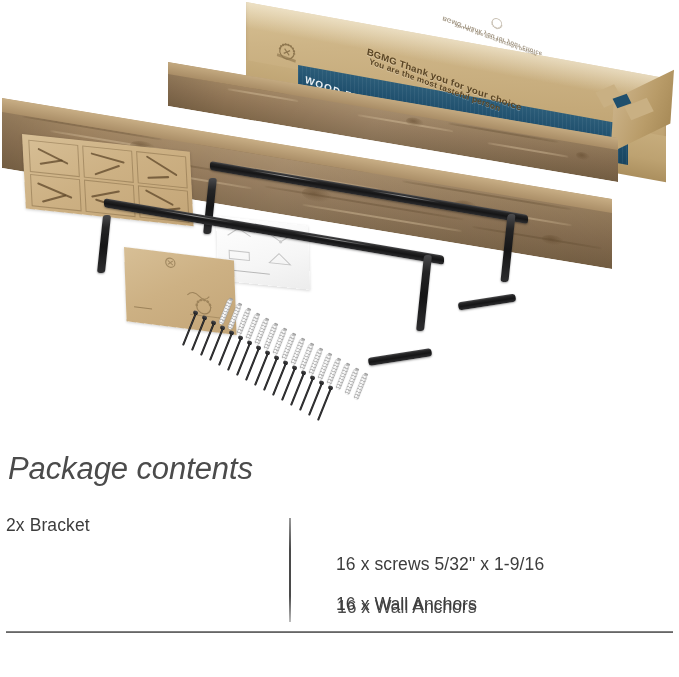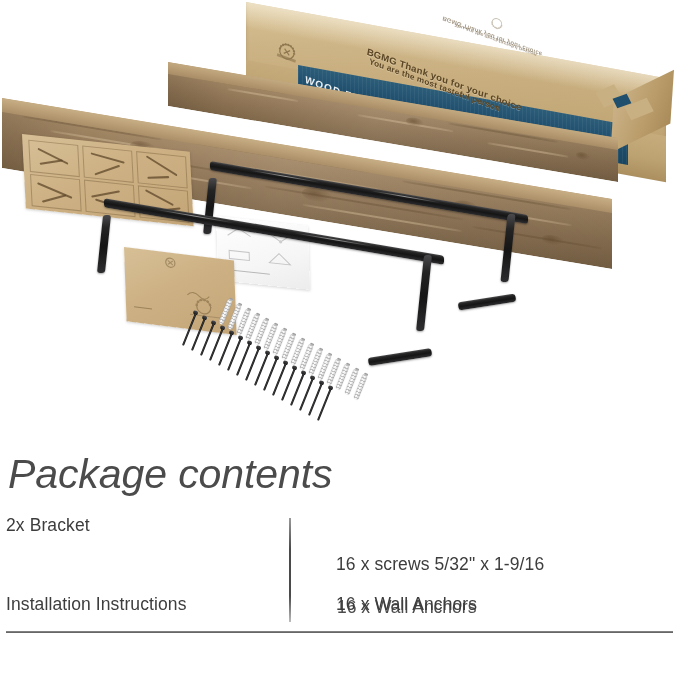--- a/index.html
+++ b/index.html
@@ -118,21 +118,21 @@
     box-shadow:0 1px 3px rgba(0,0,0,.16);
   }
   .sk{position:absolute;opacity:.45;}
   .diagram-line{position:absolute;background:rgba(90,66,38,.72);border-radius:1px;}
   .diagram-box{position:absolute;border:.6px solid rgba(120,96,60,.45);}
 
   
   #panel{position:absolute;left:0;top:440px;width:679px;height:237px;background:#fff;}
   #heading{
     position:absolute;left:8px;top:11px;
-    font-size:41px;font-style:italic;font-weight:300;color:#4b4b4b;
+    font-size:31px;font-style:italic;font-weight:300;color:#4b4b4b;
     letter-spacing:-.1px;white-space:nowrap;
   }
   .contents-row{position:absolute;white-space:nowrap;color:#3d3d3d;font-size:17.5px;letter-spacing:.1px;}
   .col-l{left:6px;}
   .col-r{left:336px;}
   .r1{top:75px;} .r2{top:114px;} .r3{top:154px;}
   #divider{position:absolute;left:289px;top:78px;width:2px;height:104px;
     background:linear-gradient(180deg,#9a9a9a,#4a4a4a 30%,#4a4a4a 75%,#bdbdbd);}
   
   .ghost{position:absolute;left:337px;top:157px;white-space:nowrap;color:#3d3d3d;font-size:17.5px;opacity:.92;}
@@ -427,20 +427,19 @@
 
 </div>
 
 <div id="panel">
 
   <div id="heading">Package contents</div>
 
   <div id="divider"></div>
 
   <div class="contents-row col-l r1">2x Bracket</div>
-  <div class="contents-row col-l r3">Installation Instructions</div>
 
   <div class="contents-row col-r r2">16 x screws 5/32" x 1-9/16</div>
   <div class="contents-row col-r r3">16 x Wall Anchors</div>
   <div class="ghost">16 x Wall Anchors</div>
 
   <div id="rule"></div>
 </div>
 
 </body></html>

